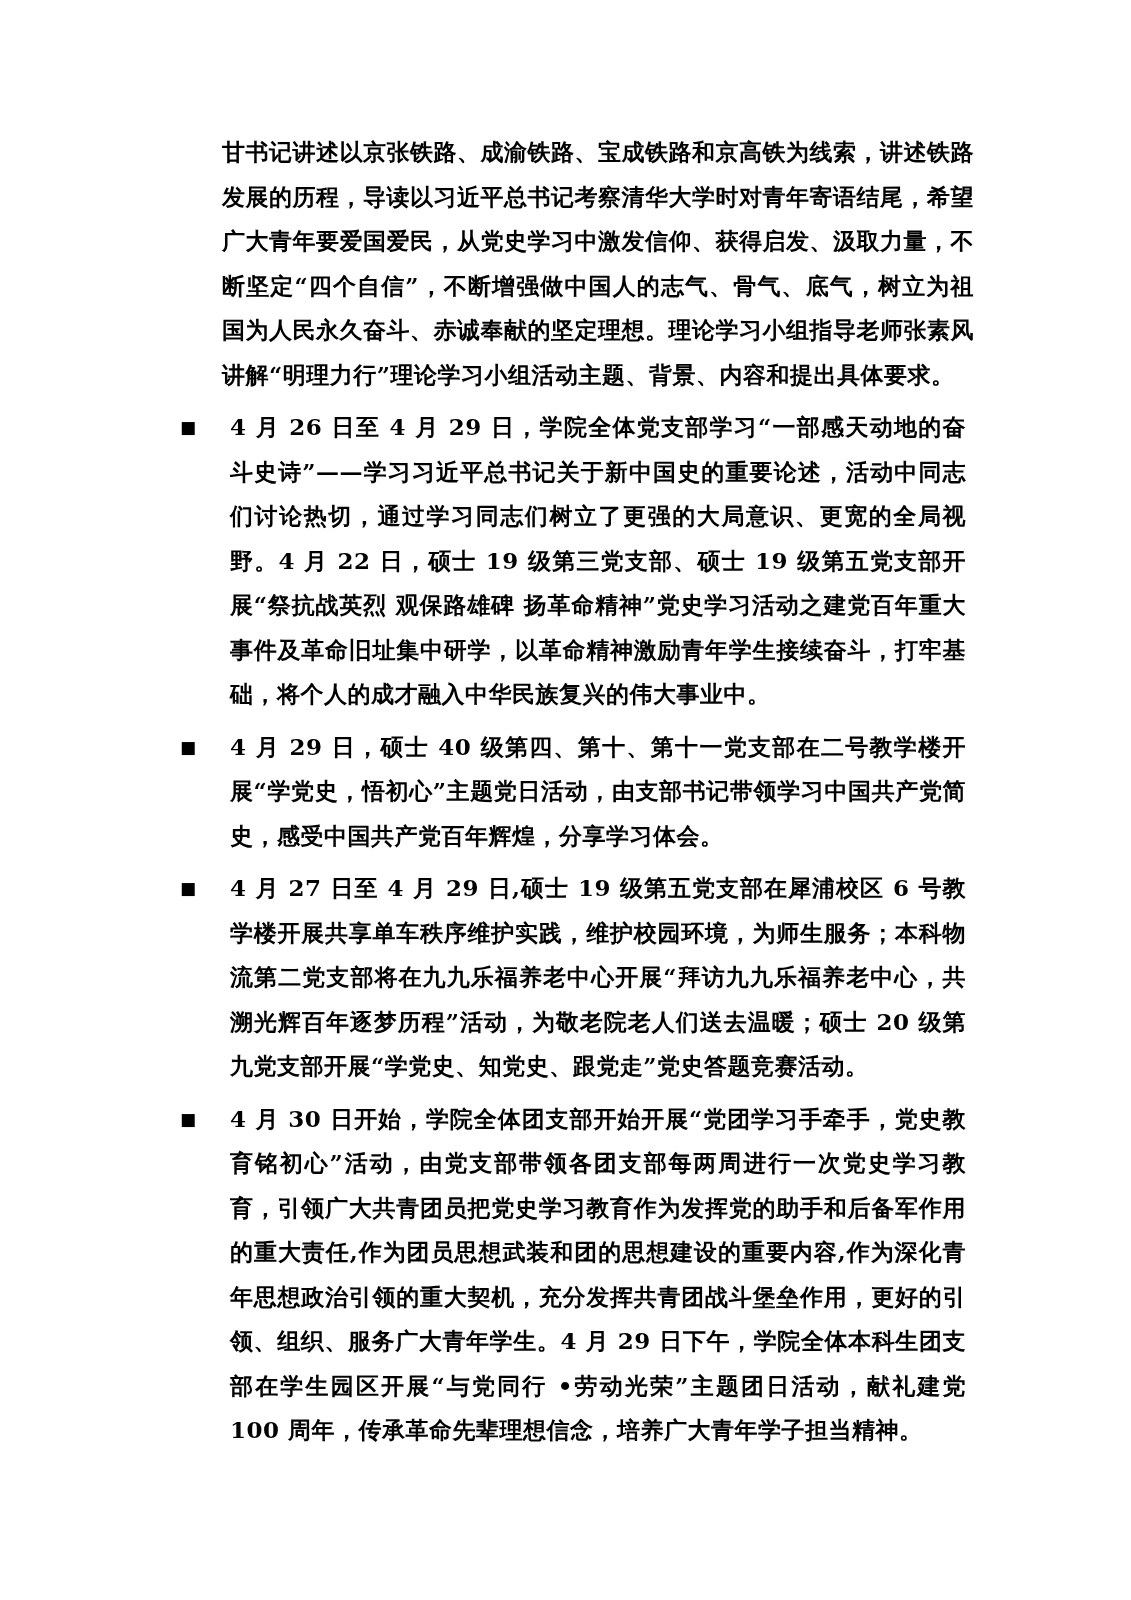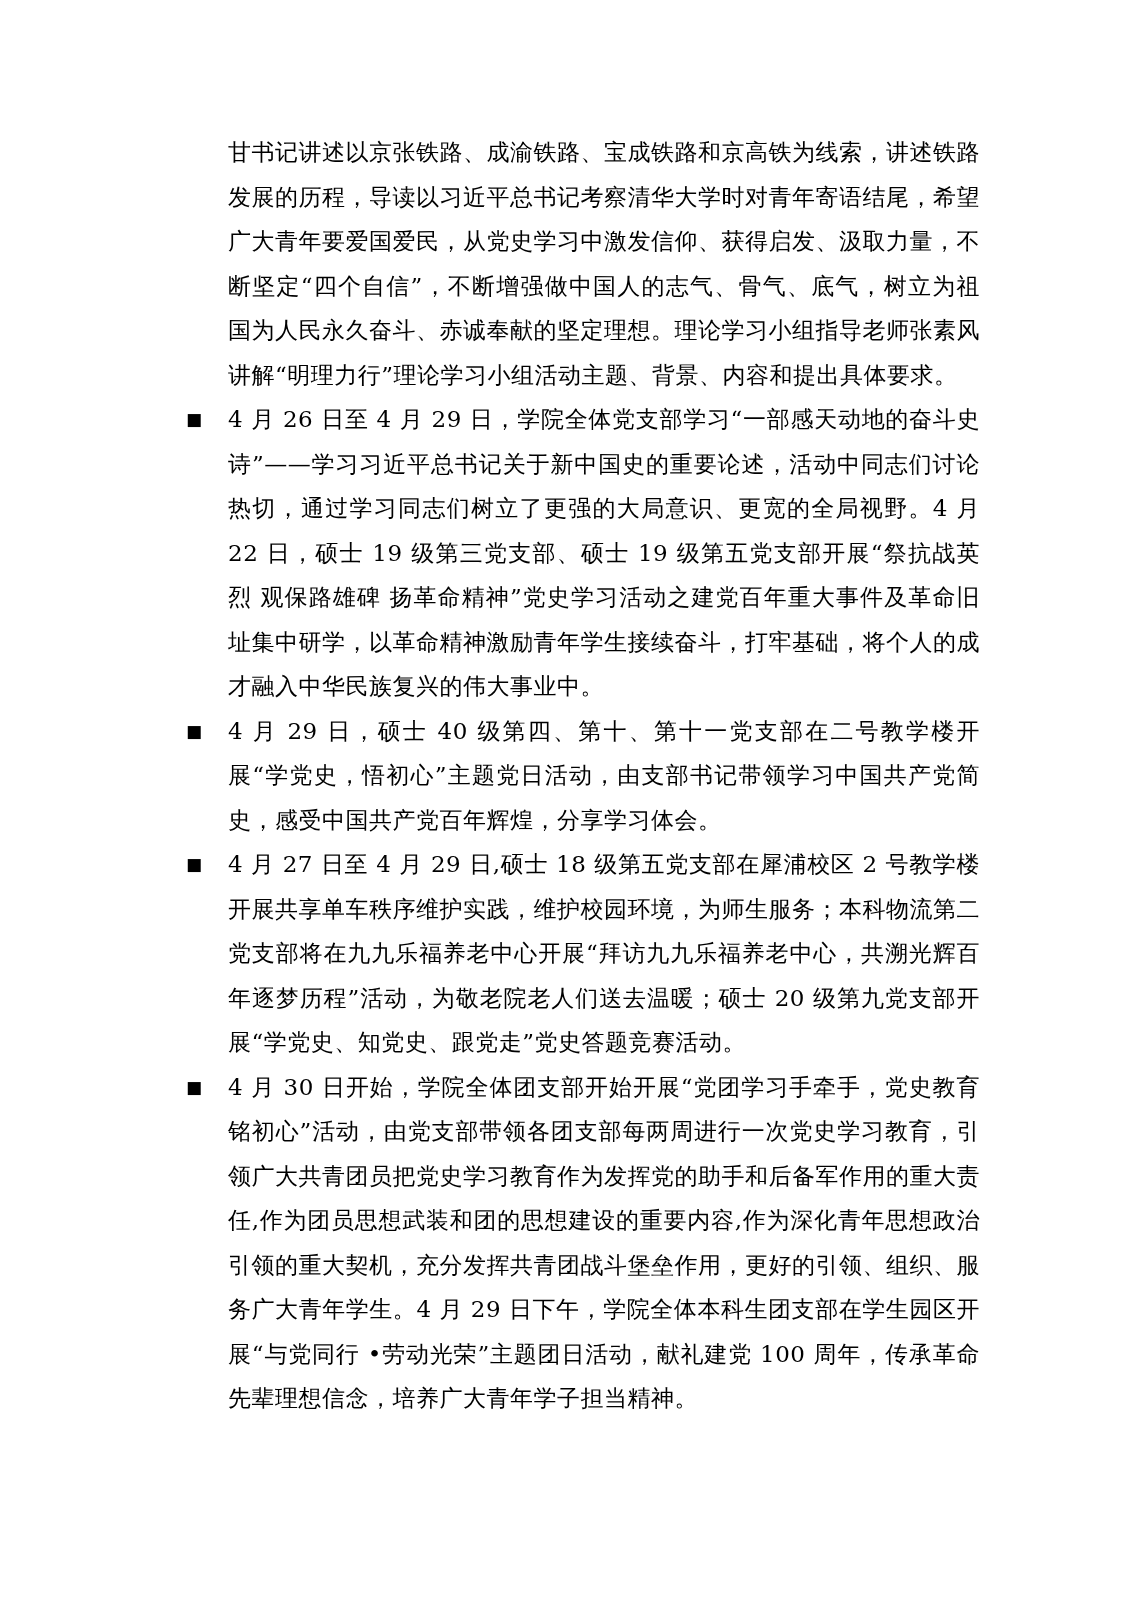--- a/index.html
+++ b/index.html
@@ -11,45 +11,46 @@
     position: relative;
     width: 1131px;
     height: 1600px;
     background: #ffffff;
     overflow: hidden;
     font-family: "DejaVu Serif", "Liberation Serif", serif;
     color: #000000;
   }
   .content {
     position: absolute;
-    left: 228px;
+    left: 222px;
     top: 130px;
     width: 752px;
     font-size: 23px;
     line-height: 44.5px;
     text-align: justify;
     letter-spacing: 0.5px;
+    font-weight: bold;
   }
   .para {
     margin: 0;
   }
   .list-item {
     position: relative;
   }
   .list-item .bullet {
     position: absolute;
     left: -42px;
     top: 0;
     width: 30px;
     font-size: 17px;
     line-height: 44.5px;
     text-align: left;
   }
   .item-text {
-    margin: 0;
+    margin: 8px;
   }
 </style>
 </head>
 <body>
 
 <div class="page">
   <div class="content">
 
     <p class="para">甘书记讲述以京张铁路、成渝铁路、宝成铁路和京高铁为线索，讲述铁路发展的历程，导读以习近平总书记考察清华大学时对青年寄语结尾，希望广大青年要爱国爱民，从党史学习中激发信仰、获得启发、汲取力量，不断坚定“四个自信”，不断增强做中国人的志气、骨气、底气，树立为祖国为人民永久奋斗、赤诚奉献的坚定理想。理论学习小组指导老师张素风讲解“明理力行”理论学习小组活动主题、背景、内容和提出具体要求。</p>
 
@@ -58,21 +59,21 @@
       <p class="item-text">4 月 26 日至 4 月 29 日，学院全体党支部学习“一部感天动地的奋斗史诗”——学习习近平总书记关于新中国史的重要论述，活动中同志们讨论热切，通过学习同志们树立了更强的大局意识、更宽的全局视野。4 月 22 日，硕士 19 级第三党支部、硕士 19 级第五党支部开展“祭抗战英烈 观保路雄碑 扬革命精神”党史学习活动之建党百年重大事件及革命旧址集中研学，以革命精神激励青年学生接续奋斗，打牢基础，将个人的成才融入中华民族复兴的伟大事业中。</p>
     </div>
 
     <div class="list-item">
       <span class="bullet">■</span>
       <p class="item-text">4 月 29 日，硕士 40 级第四、第十、第十一党支部在二号教学楼开展“学党史，悟初心”主题党日活动，由支部书记带领学习中国共产党简史，感受中国共产党百年辉煌，分享学习体会。</p>
     </div>
 
     <div class="list-item">
       <span class="bullet">■</span>
-      <p class="item-text">4 月 27 日至 4 月 29 日,硕士 18 级第五党支部在犀浦校区 2 号教学楼开展共享单车秩序维护实践，维护校园环境，为师生服务；本科物流第二党支部将在九九乐福养老中心开展“拜访九九乐福养老中心，共溯光辉百年逐梦历程”活动，为敬老院老人们送去温暖；硕士 20 级第九党支部开展“学党史、知党史、跟党走”党史答题竞赛活动。</p>
+      <p class="item-text">4 月 27 日至 4 月 29 日,硕士 19 级第五党支部在犀浦校区 6 号教学楼开展共享单车秩序维护实践，维护校园环境，为师生服务；本科物流第二党支部将在九九乐福养老中心开展“拜访九九乐福养老中心，共溯光辉百年逐梦历程”活动，为敬老院老人们送去温暖；硕士 20 级第九党支部开展“学党史、知党史、跟党走”党史答题竞赛活动。</p>
     </div>
 
     <div class="list-item">
       <span class="bullet">■</span>
       <p class="item-text">4 月 30 日开始，学院全体团支部开始开展“党团学习手牵手，党史教育铭初心”活动，由党支部带领各团支部每两周进行一次党史学习教育，引领广大共青团员把党史学习教育作为发挥党的助手和后备军作用的重大责任,作为团员思想武装和团的思想建设的重要内容,作为深化青年思想政治引领的重大契机，充分发挥共青团战斗堡垒作用，更好的引领、组织、服务广大青年学生。4 月 29 日下午，学院全体本科生团支部在学生园区开展“与党同行 •劳动光荣”主题团日活动，献礼建党 100 周年，传承革命先辈理想信念，培养广大青年学子担当精神。</p>
     </div>
 
   </div>
 </div>
 

